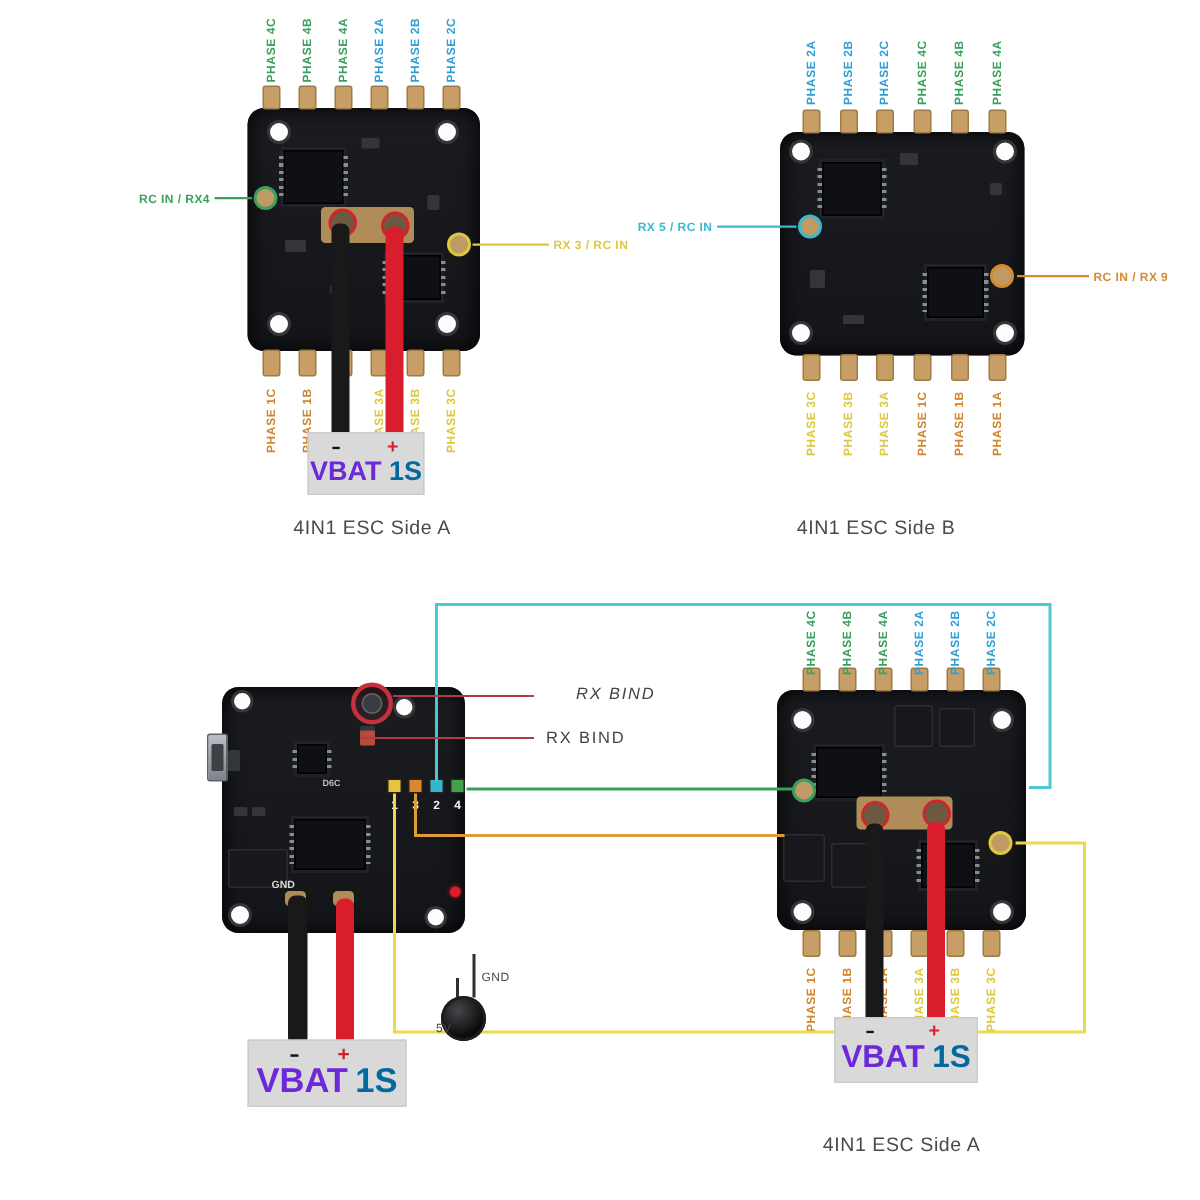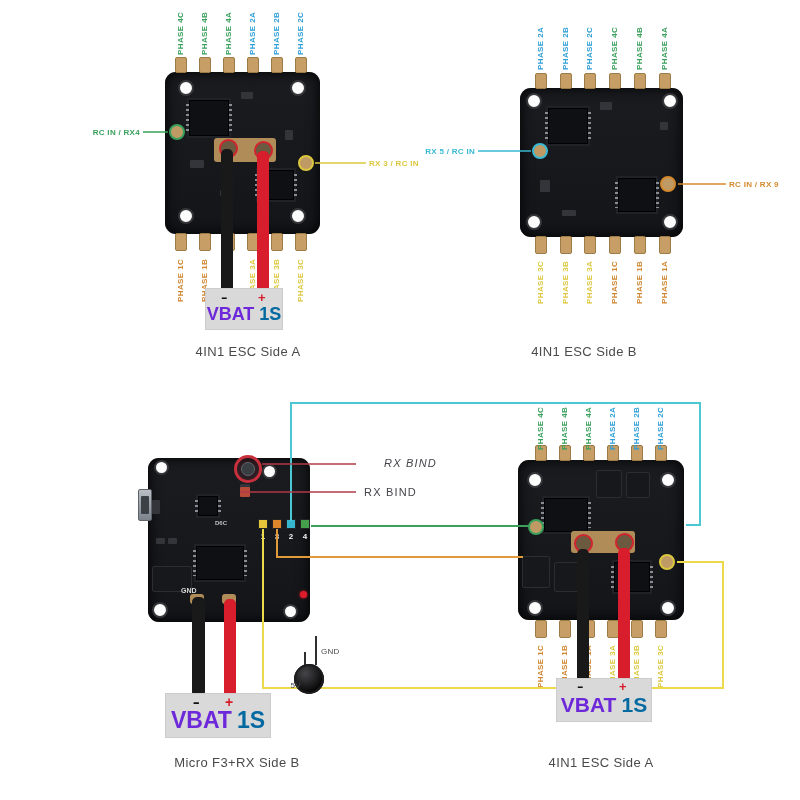--- a/index.html
+++ b/index.html
@@ -289,15 +289,14 @@
   <span class="slabel c-yellow" style="left:369px;top:159px;">RX 3 / RC IN</span>
   <span class="slabel c-cyan" style="left:395px;top:147px;width:80px;text-align:right;">RX 5 / RC IN</span>
   <span class="slabel c-rorange" style="left:729px;top:180px;">RC IN / RX 9</span>
   <span class="anno" style="left:384px;top:457px;font-style:italic;">RX BIND</span>
   <span class="anno" style="left:364px;top:486px;">RX BIND</span>
   <span class="slabel" style="left:281px;top:681px;width:20px;text-align:right;color:#4a4a4a;font-weight:400;">5V</span>
   <span class="slabel" style="left:321px;top:647px;color:#4a4a4a;font-weight:400;">GND</span>
 
   <span class="caption" style="left:148px;top:344px;">4IN1 ESC Side A</span>
   <span class="caption" style="left:484px;top:344px;">4IN1 ESC Side B</span>
-  <span class="caption" style="left:137px;top:755px;">Micro F3+RX Side B</span>
   <span class="caption" style="left:501px;top:755px;">4IN1 ESC Side A</span>
 </div>
 
 </body></html>

